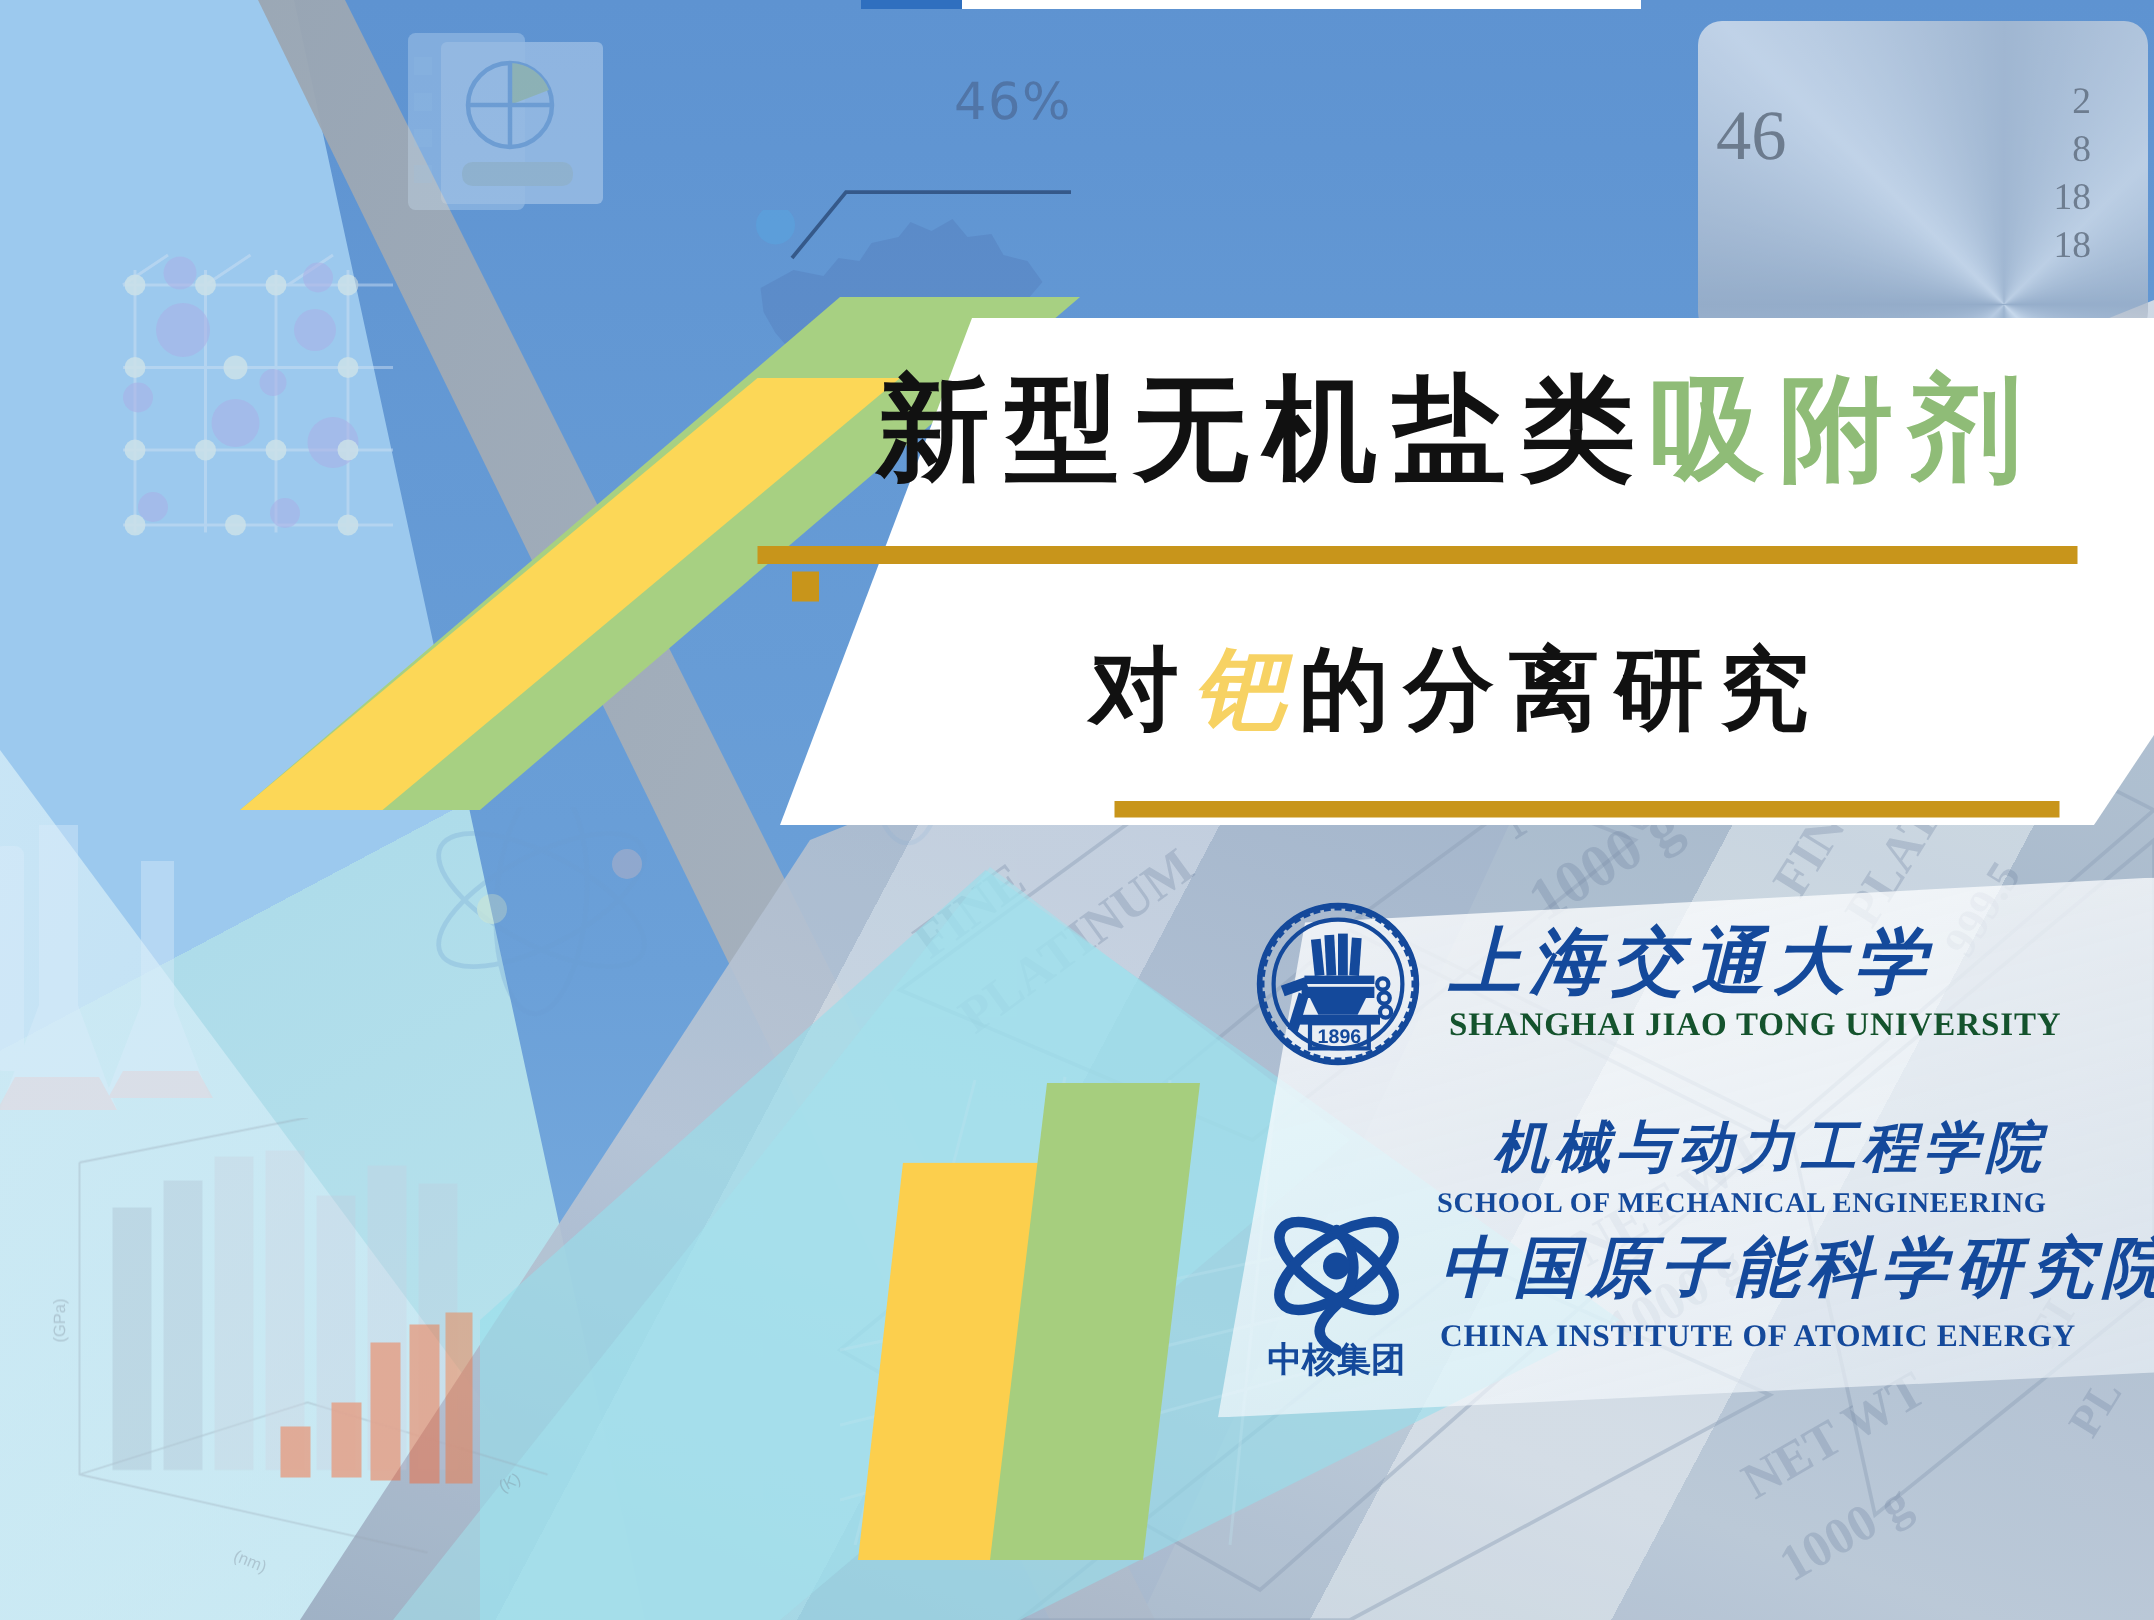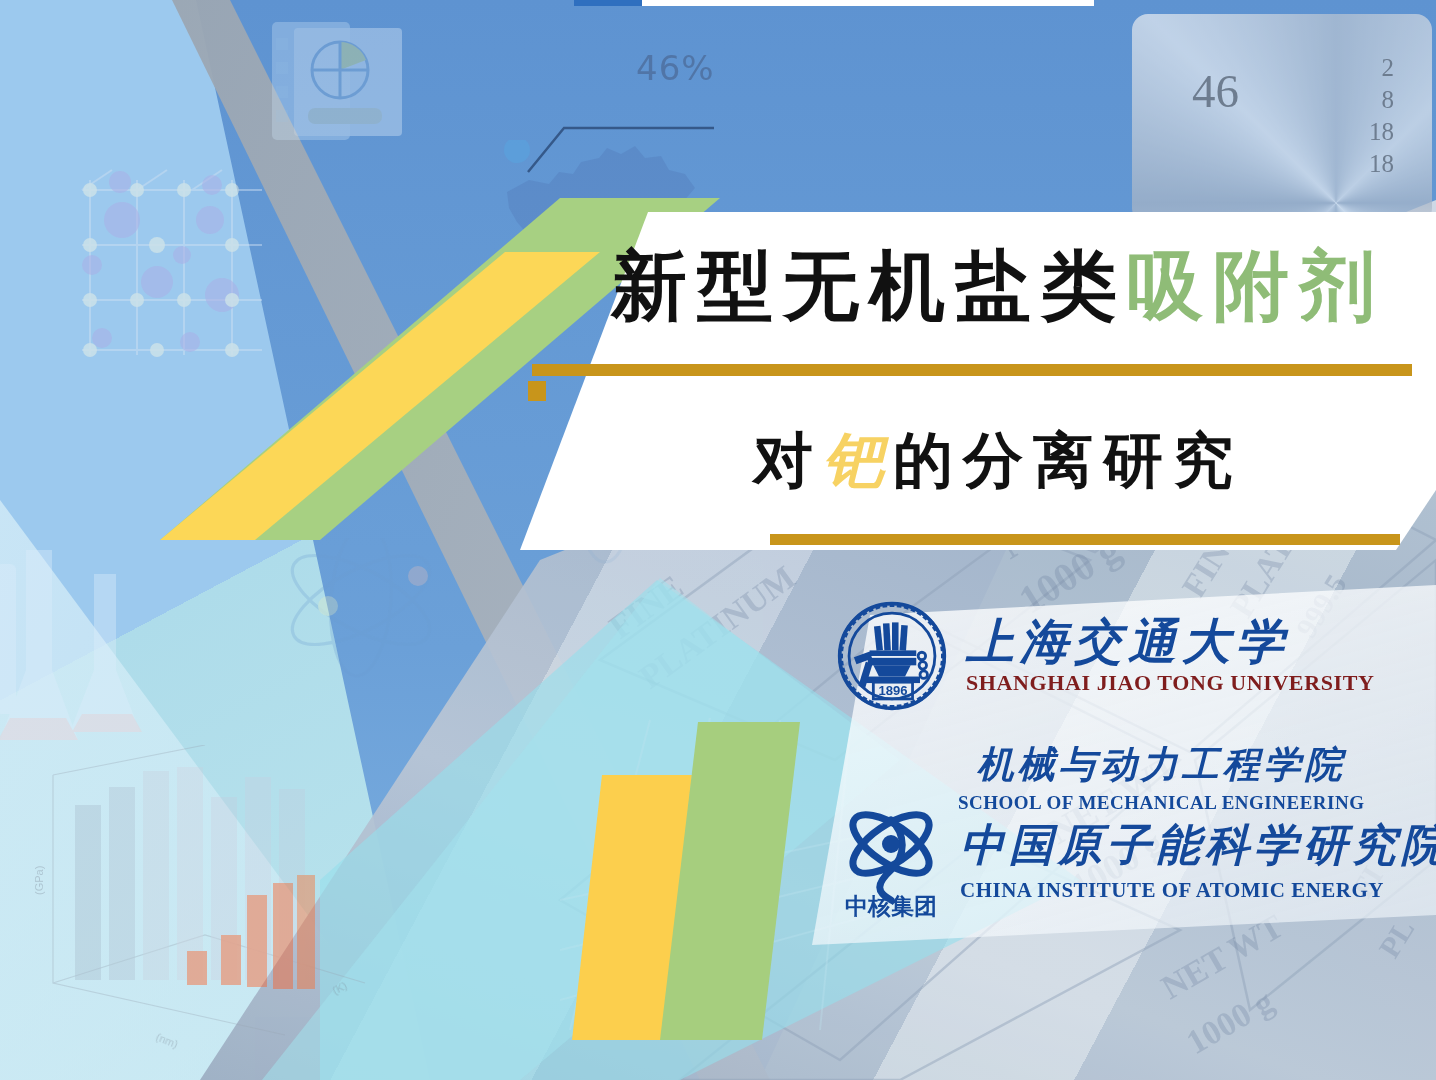--- a/index.html
+++ b/index.html
@@ -78,21 +78,21 @@
   
   .pd-card{
     position:absolute;left:1132px;top:14px;width:300px;height:210px;
     border-radius:16px;
     background:
       conic-gradient(from 0deg at 68% 90%,
         #b9c4d2,#dfe5ec,#aab7c8,#eef2f6,#b2bfce,#d8dfe8,#a8b5c6,#e6ebf1,#b9c4d2);
     opacity:.72;
     filter:blur(.4px);
   }
-  .pd-num{position:absolute;left:1192px;top:64px;font-family:"Liberation Serif",serif;
+  .pd-num{position:absolute;left:1144px;top:64px;font-family:"Liberation Serif",serif;
     font-size:47px;color:#5d6b7d;opacity:.82;}
   .pd-sym{position:absolute;left:1152px;top:95px;font-family:"Liberation Serif",serif;
     font-size:115px;color:#63718a;opacity:.8;line-height:1;}
   .pd-shells{position:absolute;right:42px;top:52px;text-align:right;
     font-family:"Liberation Serif",serif;font-size:25px;line-height:1.28;
     color:#5d6b7d;opacity:.8;}
 
   
   .stripe{position:absolute;}
   .stripe-yellow{
@@ -120,21 +120,21 @@
   }
 
   
   .banner{
     position:absolute;left:520px;top:212px;width:916px;height:338px;
     background:#FFFFFF;
     clip-path:polygon(128px 0, 916px 0, 916px 278px, 876px 338px, 0 338px);
     box-shadow:0 2px 10px rgba(40,60,90,.12);
   }
   .title-wrap{
-    position:absolute;left:520px;top:212px;width:916px;height:300px;
+    position:absolute;left:493px;top:212px;width:916px;height:300px;
   }
   .title-line{
     position:absolute;left:0;width:916px;
     font-family:"DejaVu Sans",sans-serif;
     font-weight:bold;
     white-space:nowrap;
     color:#111;
   }
   .t1{
     top:36px;left:48px;width:860px;
@@ -167,24 +167,24 @@
   .sjtu-block{left:836px;top:600px;}
   .sjtu-seal{width:112px;height:112px;margin-right:18px;}
   .sjtu-text{display:flex;flex-direction:column;}
   .cn-name{
     font-family:"DejaVu Serif",serif;font-style:italic;font-weight:bold;
     color:#14499B;font-size:48px;letter-spacing:6px;line-height:1.05;
     white-space:nowrap;
   }
   .en-name{
     font-family:"Liberation Serif",serif;font-weight:bold;
-    color:#7f1d1d;font-size:22px;letter-spacing:.6px;white-space:nowrap;
+    color:#14532d;font-size:22px;letter-spacing:.6px;white-space:nowrap;
     margin-top:4px;
   }
-  .sme-block{left:958px;top:740px;flex-direction:column;align-items:center;}
+  .sme-block{left:958px;top:740px;flex-direction:column;align-items:flex-end;}
   .sme-cn{
     font-family:"DejaVu Serif",serif;font-style:italic;font-weight:bold;
     color:#14499B;font-size:37px;letter-spacing:4px;white-space:nowrap;
   }
   .sme-en{
     font-family:"Liberation Serif",serif;font-weight:bold;
     color:#14499B;font-size:19px;letter-spacing:.5px;white-space:nowrap;margin-top:2px;
   }
   .cnnc-block{left:836px;top:800px;}
   .cnnc-logo{width:110px;height:118px;margin-right:14px;}

